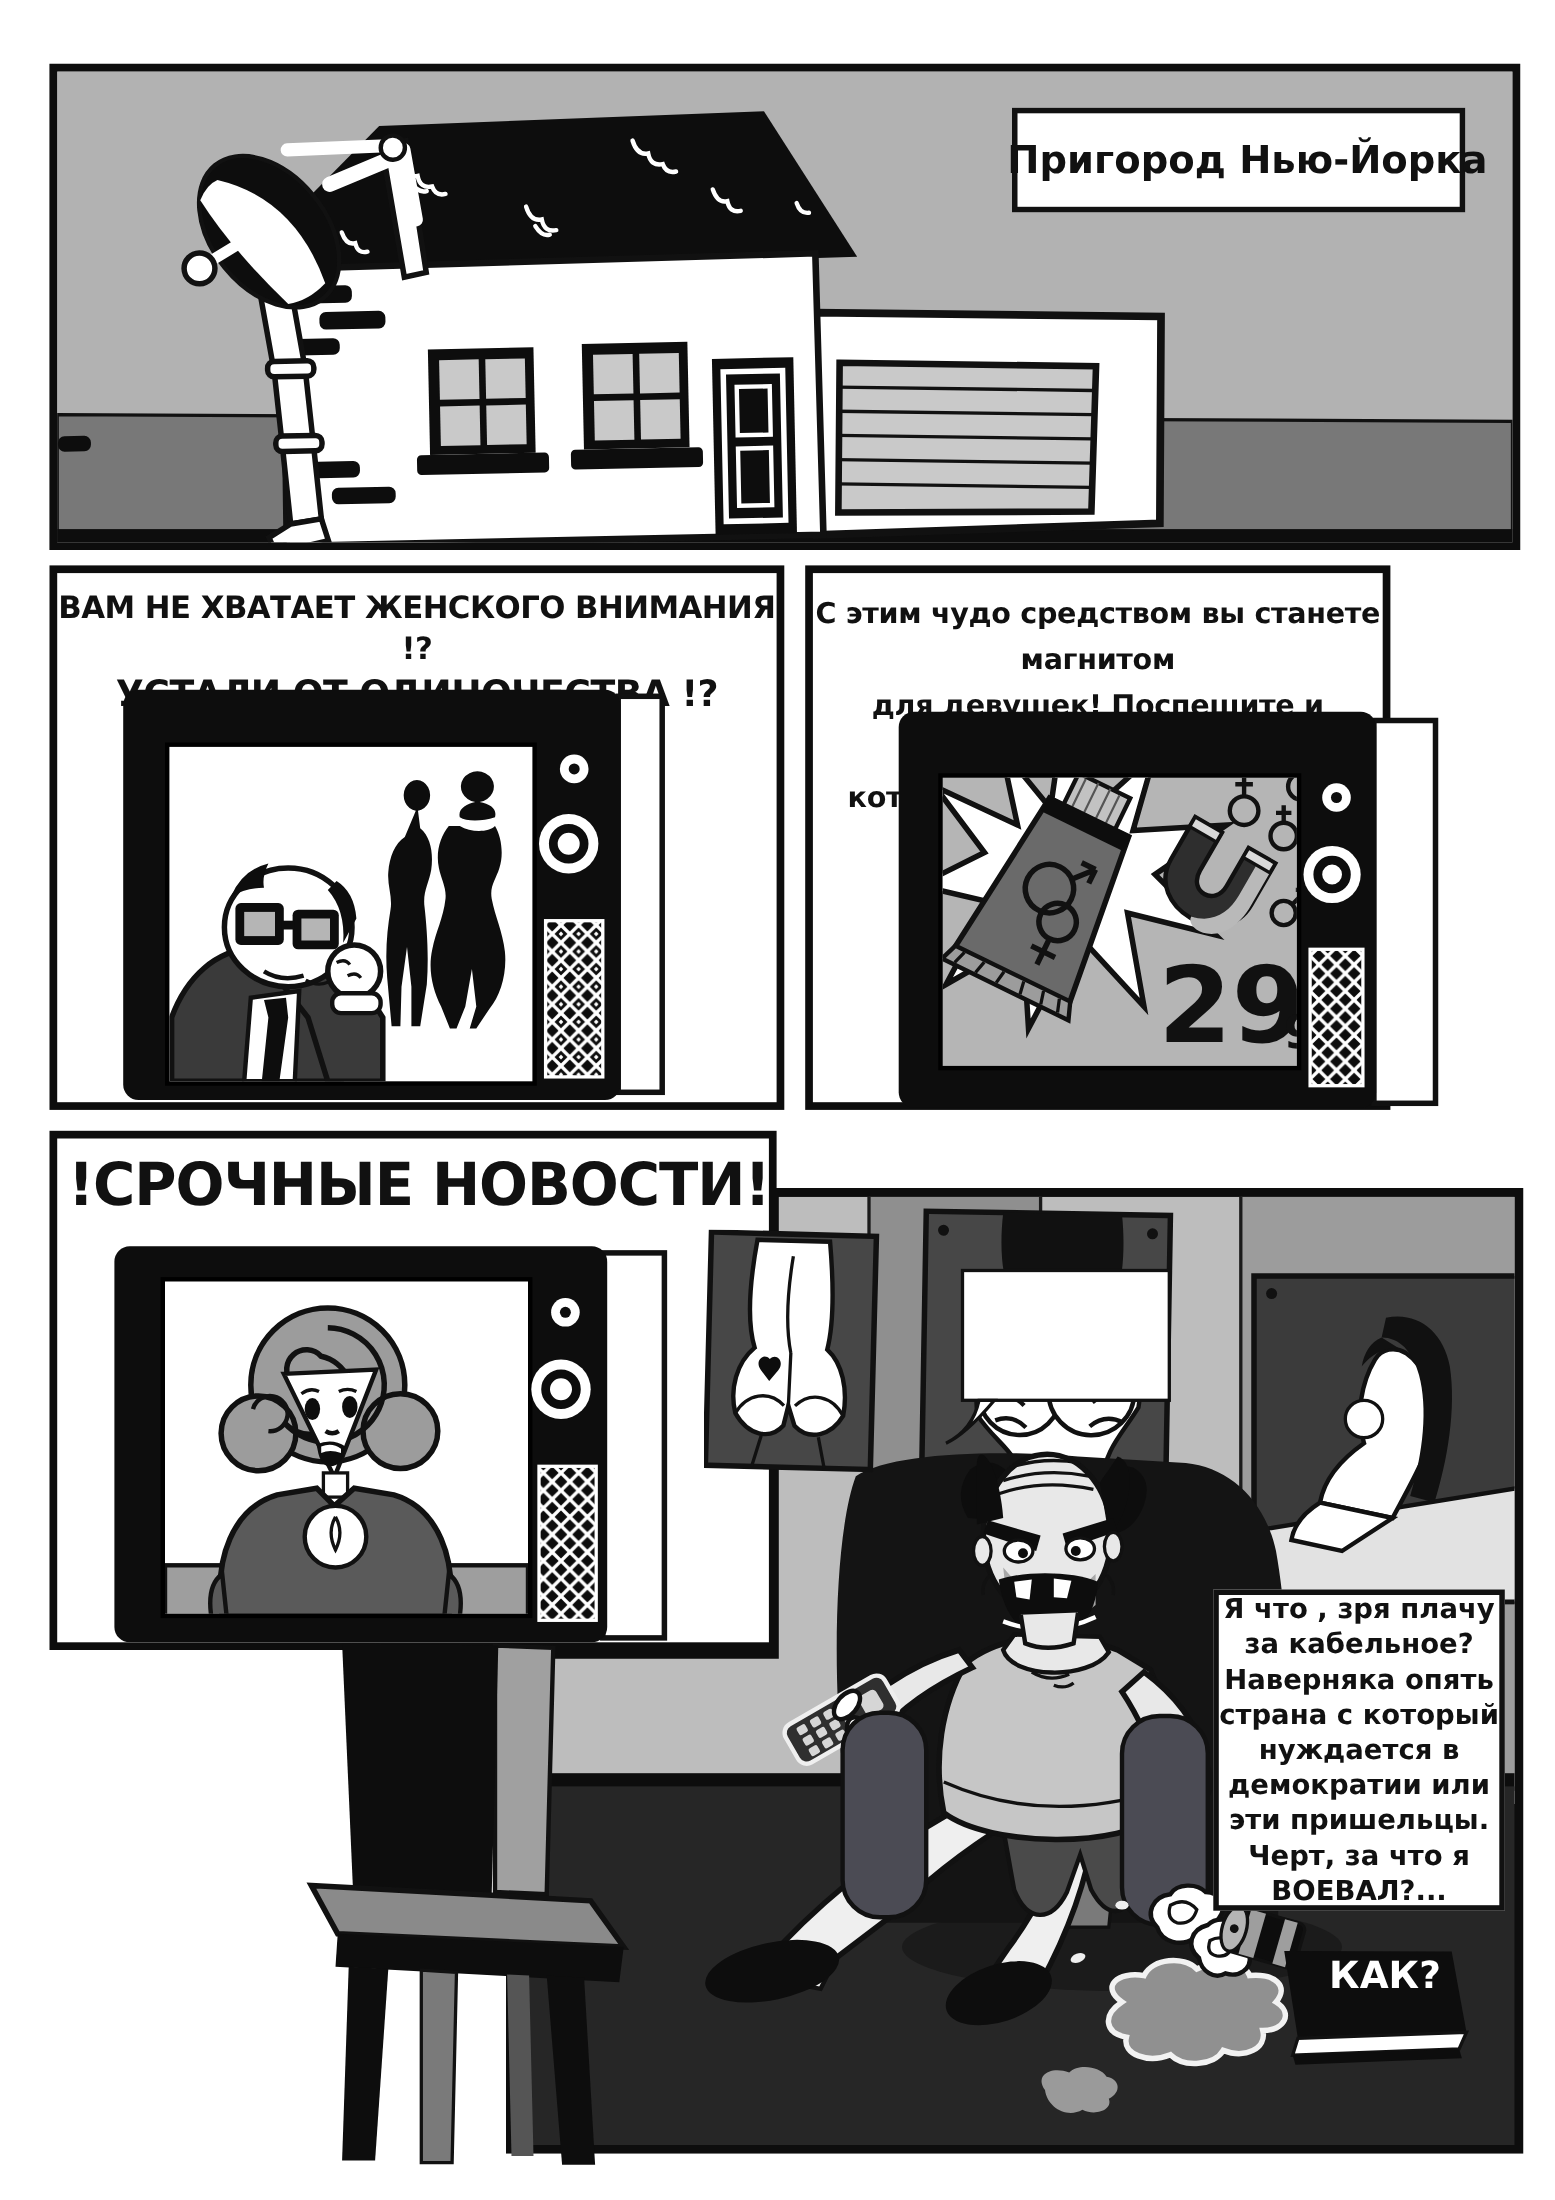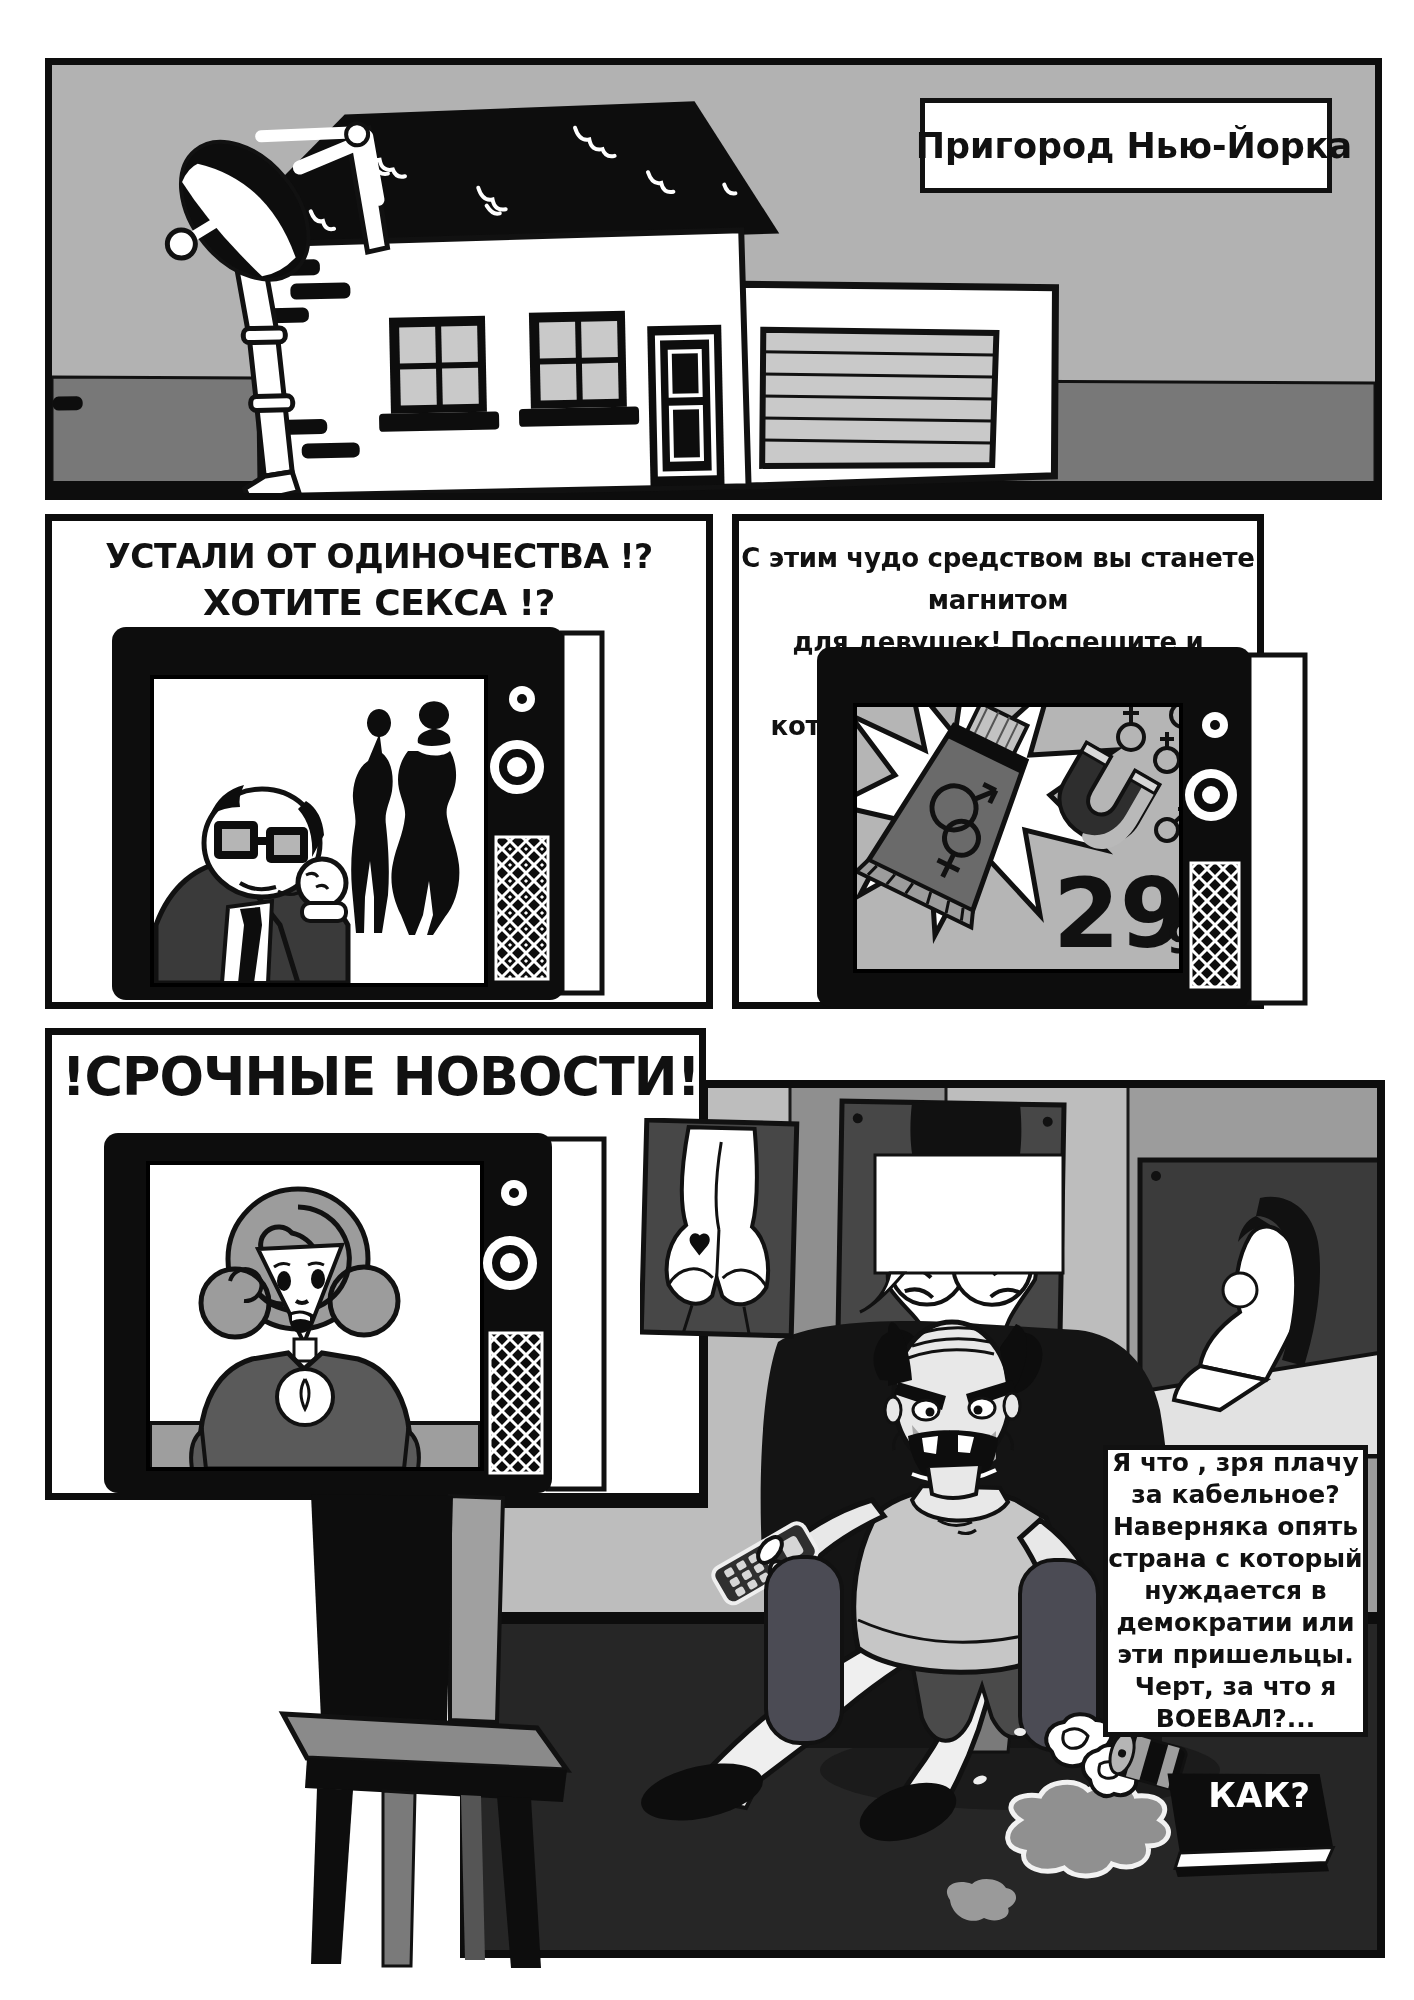--- a/index.html
+++ b/index.html
@@ -129,20 +129,21 @@
       </g>
     </g>
   </svg>
   <div id="caption-box">
     <span>Пригород Нью-Йорка</span>
   </div>
 </div>
 
 <div class="panel" id="panel2">
   <div class="adtext">
+    <div class="l1">ВАМ НЕ ХВАТАЕТ ЖЕНСКОГО ВНИМАНИЯ !?</div>
     <div class="l2">УСТАЛИ ОТ ОДИНОЧЕСТВА !?</div>
     <div class="l3">ХОТИТЕ СЕКСА !?</div>
   </div>
   <svg class="abs" style="left:58px;top:104px;" width="556" height="377" viewBox="0 0 556 377">
     <defs>
       <pattern id="g1" width="16" height="16" patternUnits="userSpaceOnUse">
         <rect width="16" height="16" fill="#0d0d0d"></rect>
         <path d="M-4,4 L12,20 M4,-4 L20,12 M-4,12 L4,20 M12,-4 L20,4" stroke="#fff" stroke-width="3"></path>
         <path d="M20,4 L4,20 M12,-4 L-4,12 M20,12 L12,20 M4,-4 L-4,4" stroke="#fff" stroke-width="3"></path>
       </pattern>

